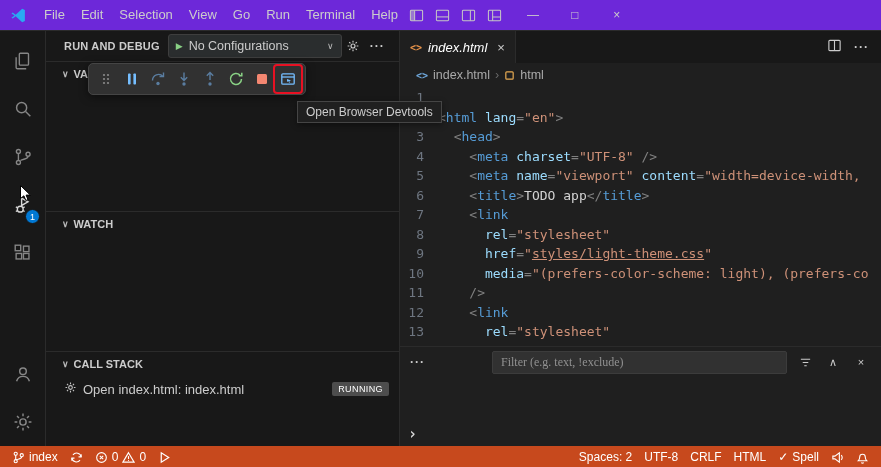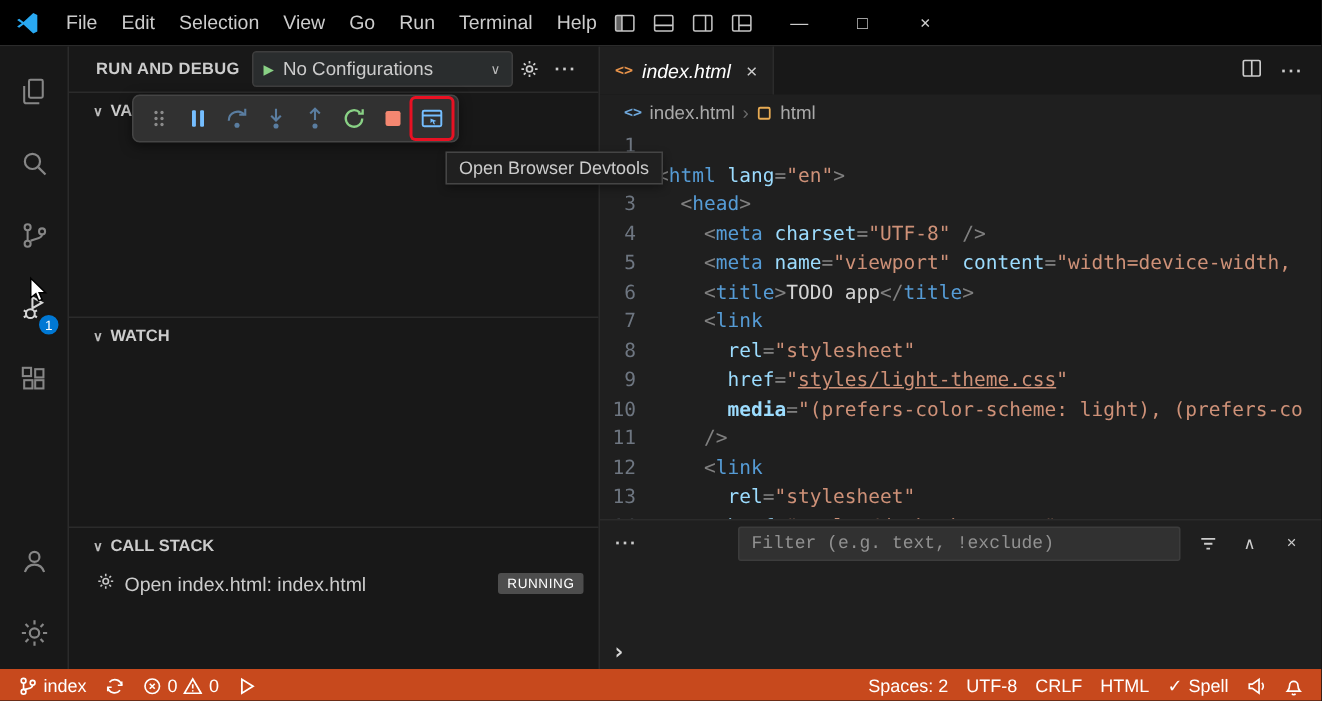--- a/index.html
+++ b/index.html
@@ -1,21 +1,21 @@
 <!DOCTYPE html>
 <html style="--status-bg: #c7491d; --badge: #0078d4; --hl: #e81123; --green: #89d185; --red: #f48771; --blue: #75beff; --dim: #5a7da0; --logo: #29a9f2;"><head>
 <meta charset="utf-8">
 <style>
   *{box-sizing:border-box;margin:0;padding:0;user-select:none}
   html,body{width:881px;height:467px;overflow:hidden;background:#101010;
     font-family:"Liberation Sans",sans-serif;color:#ccc;font-size:13px}
   .app{position:relative;width:881px;height:467px;display:flex;flex-direction:column;background:#181818}
 
   
-  .titlebar{flex:0 0 30px;display:flex;align-items:center;background:#000000;border-bottom:1px solid #2b2b2b;color:#cccccc}
+  .titlebar{flex:0 0 30px;display:flex;align-items:center;background:#6d28d9;border-bottom:1px solid #2b2b2b;color:#cccccc}
   .logo{width:36px;display:flex;justify-content:center;align-items:center;color:var(--logo,#29a9f2)}
   .menubar{display:flex;align-items:center}
   .menu-item{padding:0 8px;height:22px;line-height:22px;border-radius:4px;white-space:nowrap;cursor:default}
   .tb-title{flex:1;text-align:center;font-size:12.5px;white-space:nowrap;overflow:hidden;color:#cccccc;padding:0 6px}
   .layout-controls{display:flex;gap:4px;align-items:center;margin-right:6px;color:#c5c5c5}
   .layout-controls span{display:flex;width:22px;height:22px;align-items:center;justify-content:center}
   .win-controls{display:flex;height:30px}
   .win-btn{width:42px;height:30px;display:flex;align-items:center;justify-content:center;font-size:12px;color:#cccccc}
 
   
@@ -80,21 +80,21 @@
   .code{flex:1;overflow:hidden;font-family:"DejaVu Sans Mono",monospace;font-size:13px;line-height:19.5px;padding-top:1px}
   .code-line{display:flex;white-space:pre}
   .ln{flex:0 0 38px;text-align:right;padding-right:14px;color:#6e7681}
   .lt{white-space:pre}
 
   
   .panel{flex:0 0 100px;border-top:1px solid #2b2b2b;background:#1f1f1f;display:flex;flex-direction:column}
   .panel-header{flex:0 0 30px;display:flex;align-items:center;padding:0 10px;gap:8px}
   .ph-spacer{flex:1}
   .filter-input{width:295px;height:23px;background:#313131;border:1px solid #3c3c3c;border-radius:2px;
-    color:#cccccc;font-size:12px;padding:0 8px;font-family:Liberation Mono, monospace;outline:none}
+    color:#cccccc;font-size:12px;padding:0 8px;font-family:Liberation Serif, serif;outline:none}
   .filter-input::placeholder{color:#919191}
   .ph-ic{width:20px;height:20px;display:flex;align-items:center;justify-content:center;color:#cccccc;cursor:pointer;font-size:11px}
   .console-body{flex:1}
   .console-prompt{flex:0 0 24px;display:flex;align-items:center;padding:0 8px;color:#d7d7d7;
     font-family:"DejaVu Sans Mono",monospace;font-size:15px;font-weight:bold}
 
   
   .statusbar{flex:0 0 22px;background:var(--status-bg,#c7491d);display:flex;justify-content:space-between;
     align-items:center;color:#ffffff;font-size:12px;padding:0 6px}
   .sb-left,.sb-right{display:flex;align-items:center;height:22px}
@@ -288,21 +288,21 @@
       <div id="code-lines" class="code">
           <div class="code-line"><span class="ln">1</span></div>
           <div class="code-line"><span class="ln">2</span><span class="lt"><span style="color: rgb(128, 128, 128);">&lt;</span><span style="color: rgb(86, 156, 214);">html</span><span style="color: rgb(212, 212, 212);"> </span><span style="color: rgb(156, 220, 254);">lang</span><span style="color: rgb(128, 128, 128);">=</span><span style="color: rgb(206, 145, 120);">"en"</span><span style="color: rgb(128, 128, 128);">&gt;</span></span></div>
           <div class="code-line"><span class="ln">3</span><span class="lt"><span style="color: rgb(212, 212, 212);">  </span><span style="color: rgb(128, 128, 128);">&lt;</span><span style="color: rgb(86, 156, 214);">head</span><span style="color: rgb(128, 128, 128);">&gt;</span></span></div>
           <div class="code-line"><span class="ln">4</span><span class="lt"><span style="color: rgb(212, 212, 212);">    </span><span style="color: rgb(128, 128, 128);">&lt;</span><span style="color: rgb(86, 156, 214);">meta</span><span style="color: rgb(212, 212, 212);"> </span><span style="color: rgb(156, 220, 254);">charset</span><span style="color: rgb(128, 128, 128);">=</span><span style="color: rgb(206, 145, 120);">"UTF-8"</span><span style="color: rgb(212, 212, 212);"> </span><span style="color: rgb(128, 128, 128);">/&gt;</span></span></div>
           <div class="code-line"><span class="ln">5</span><span class="lt"><span style="color: rgb(212, 212, 212);">    </span><span style="color: rgb(128, 128, 128);">&lt;</span><span style="color: rgb(86, 156, 214);">meta</span><span style="color: rgb(212, 212, 212);"> </span><span style="color: rgb(156, 220, 254);">name</span><span style="color: rgb(128, 128, 128);">=</span><span style="color: rgb(206, 145, 120);">"viewport"</span><span style="color: rgb(212, 212, 212);"> </span><span style="color: rgb(156, 220, 254);">content</span><span style="color: rgb(128, 128, 128);">=</span><span style="color: rgb(206, 145, 120);">"width=device-width,</span></span></div>
           <div class="code-line"><span class="ln">6</span><span class="lt"><span style="color: rgb(212, 212, 212);">    </span><span style="color: rgb(128, 128, 128);">&lt;</span><span style="color: rgb(86, 156, 214);">title</span><span style="color: rgb(128, 128, 128);">&gt;</span><span style="color: rgb(212, 212, 212);">TODO app</span><span style="color: rgb(128, 128, 128);">&lt;/</span><span style="color: rgb(86, 156, 214);">title</span><span style="color: rgb(128, 128, 128);">&gt;</span></span></div>
           <div class="code-line"><span class="ln">7</span><span class="lt"><span style="color: rgb(212, 212, 212);">    </span><span style="color: rgb(128, 128, 128);">&lt;</span><span style="color: rgb(86, 156, 214);">link</span></span></div>
           <div class="code-line"><span class="ln">8</span><span class="lt"><span style="color: rgb(212, 212, 212);">      </span><span style="color: rgb(156, 220, 254);">rel</span><span style="color: rgb(128, 128, 128);">=</span><span style="color: rgb(206, 145, 120);">"stylesheet"</span></span></div>
           <div class="code-line"><span class="ln">9</span><span class="lt"><span style="color: rgb(212, 212, 212);">      </span><span style="color: rgb(156, 220, 254);">href</span><span style="color: rgb(128, 128, 128);">=</span><span style="color: rgb(206, 145, 120);">"</span><span style="color: rgb(206, 145, 120); text-decoration: underline;">styles/light-theme.css</span><span style="color: rgb(206, 145, 120);">"</span></span></div>
-          <div class="code-line"><span class="ln">10</span><span class="lt"><span style="color: rgb(212, 212, 212);">      </span><span style="color: rgb(156, 220, 254); font-weight: bold;">media</span><span style="color: rgb(128, 128, 128);">=</span><span style="color: rgb(206, 145, 120);">"(prefers-color-scheme: light), (prefers-co</span></span></div>
+          <div class="code-line"><span class="ln">10</span><span class="lt"><span style="color: rgb(212, 212, 212);">      </span><span style="color: rgb(156, 220, 254);">media</span><span style="color: rgb(128, 128, 128);">=</span><span style="color: rgb(206, 145, 120);">"(prefers-color-scheme: light), (prefers-co</span></span></div>
           <div class="code-line"><span class="ln">11</span><span class="lt"><span style="color: rgb(212, 212, 212);">    </span><span style="color: rgb(128, 128, 128);">/&gt;</span></span></div>
           <div class="code-line"><span class="ln">12</span><span class="lt"><span style="color: rgb(212, 212, 212);">    </span><span style="color: rgb(128, 128, 128);">&lt;</span><span style="color: rgb(86, 156, 214);">link</span></span></div>
           <div class="code-line"><span class="ln">13</span><span class="lt"><span style="color: rgb(212, 212, 212);">      </span><span style="color: rgb(156, 220, 254);">rel</span><span style="color: rgb(128, 128, 128);">=</span><span style="color: rgb(206, 145, 120);">"stylesheet"</span></span></div>
           <div class="code-line"><span class="ln">14</span><span class="lt"><span style="color: rgb(212, 212, 212);">      </span><span style="color: rgb(156, 220, 254);">href</span><span style="color: rgb(128, 128, 128);">=</span><span style="color: rgb(206, 145, 120);">"</span><span style="color: rgb(206, 145, 120); text-decoration: underline;">styles/dark-theme.css</span><span style="color: rgb(206, 145, 120);">"</span></span></div>
         </div>
 
       <div class="panel">
         <div class="panel-header">
           <span class="more">···</span>
           <div class="ph-spacer"></div>

